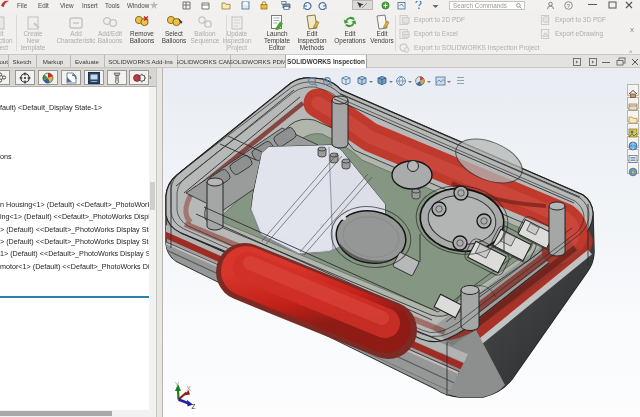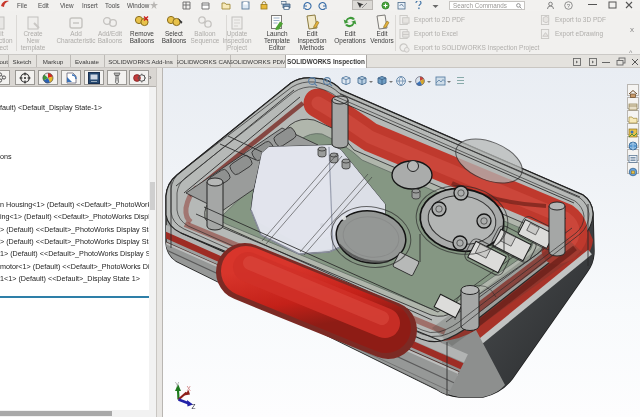--- a/index.html
+++ b/index.html
@@ -364,21 +364,20 @@
 </div>
 <div id="lpanel" class="abs">
   <div class="tl" style="top:16px">fault) &lt;Default_Display State-1&gt;</div>
   <div class="tl" style="top:65px">ons</div>
   <div class="tl" style="top:113px">n Housing&lt;1&gt; (Default) &lt;&lt;Default&gt;_PhotoWorks Dis</div>
   <div class="tl" style="top:125px">ing&lt;1&gt; (Default) &lt;&lt;Default&gt;_PhotoWorks Display S</div>
   <div class="tl" style="top:138px">&gt; (Default) &lt;&lt;Default&gt;_PhotoWorks Display State&gt;</div>
   <div class="tl" style="top:150px">&gt; (Default) &lt;&lt;Default&gt;_PhotoWorks Display State&gt;</div>
   <div class="tl" style="top:162px">1&gt; (Default) &lt;&lt;Default&gt;_PhotoWorks Display State&gt;</div>
   <div class="tl" style="top:175px">motor&lt;1&gt; (Default) &lt;&lt;Default&gt;_PhotoWorks Displa</div>
-  <div class="tl" style="top:187px">1&lt;1&gt; (Default) &lt;&lt;Default&gt;_Display State 1&gt;</div>
   <div class="abs" style="left:0;top:209px;width:150px;height:2px;background:#2e7fa8"></div>
 </div>
 <div id="vsb" class="abs">
     <div class="thumb" style="top:95px;height:28px"></div>
   </div>
 <div id="hsb" class="abs">
     <div class="thumb" style="left:0;width:112px"></div>
   </div>
 <div id="splitter" class="abs"></div>
 

